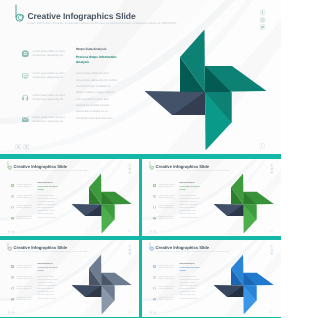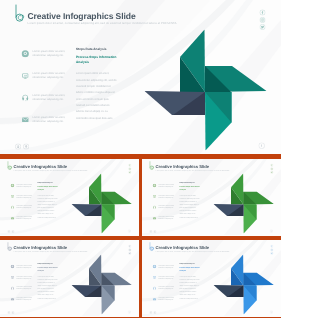--- a/index.html
+++ b/index.html
@@ -1,18 +1,18 @@
 <!DOCTYPE html>
 <html><head>
 <meta charset="utf-8">
 <style>
   html,body{margin:0;padding:0;background:#ffffff;}
   body{width:281px;height:318px;overflow:hidden;font-family:"Liberation Sans",sans-serif;
        -webkit-font-smoothing:antialiased;text-rendering:geometricPrecision;}
-  .page{position:relative;width:281px;height:318px;background:#c2410c;overflow:hidden;}
+  .page{position:relative;width:281px;height:318px;background:#14b8a6;overflow:hidden;}
 
   
   .slidewrap{position:absolute;overflow:hidden;background:#fdfdfd;}
   .slide{position:absolute;left:0;top:0;width:562px;height:308px;
          transform-origin:0 0;background:#fbfbfb;overflow:hidden;}
 
   .hero  {left:0;   top:0;   width:281px; height:154px;}
   .hero  .slide{transform:scale(0.5);}
   .th    {width:139px;height:77px;}
   .th .slide{transform:scale(0.2473);}

